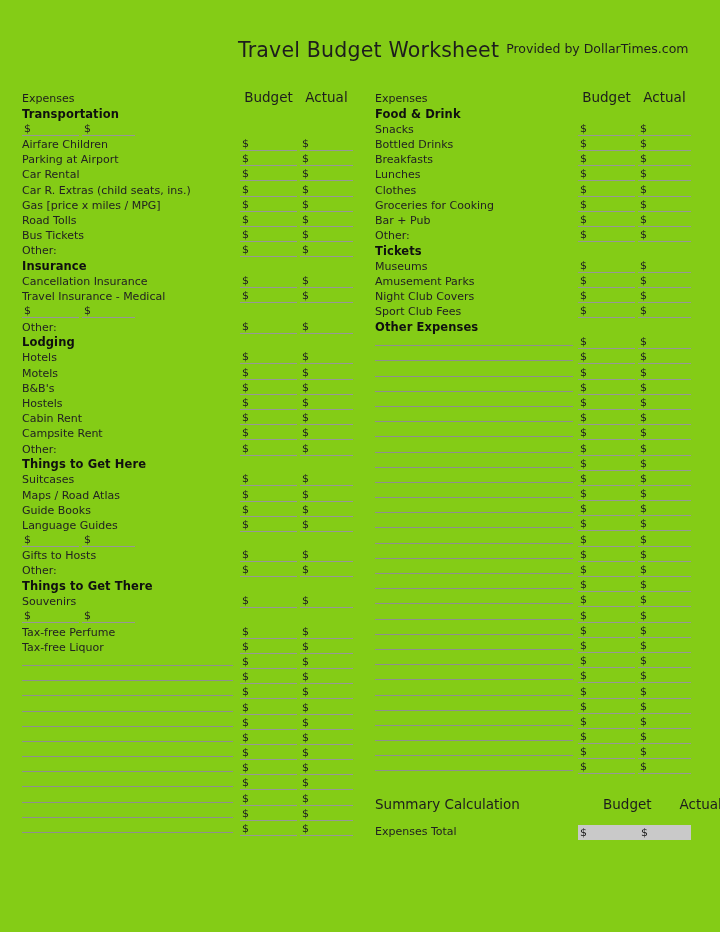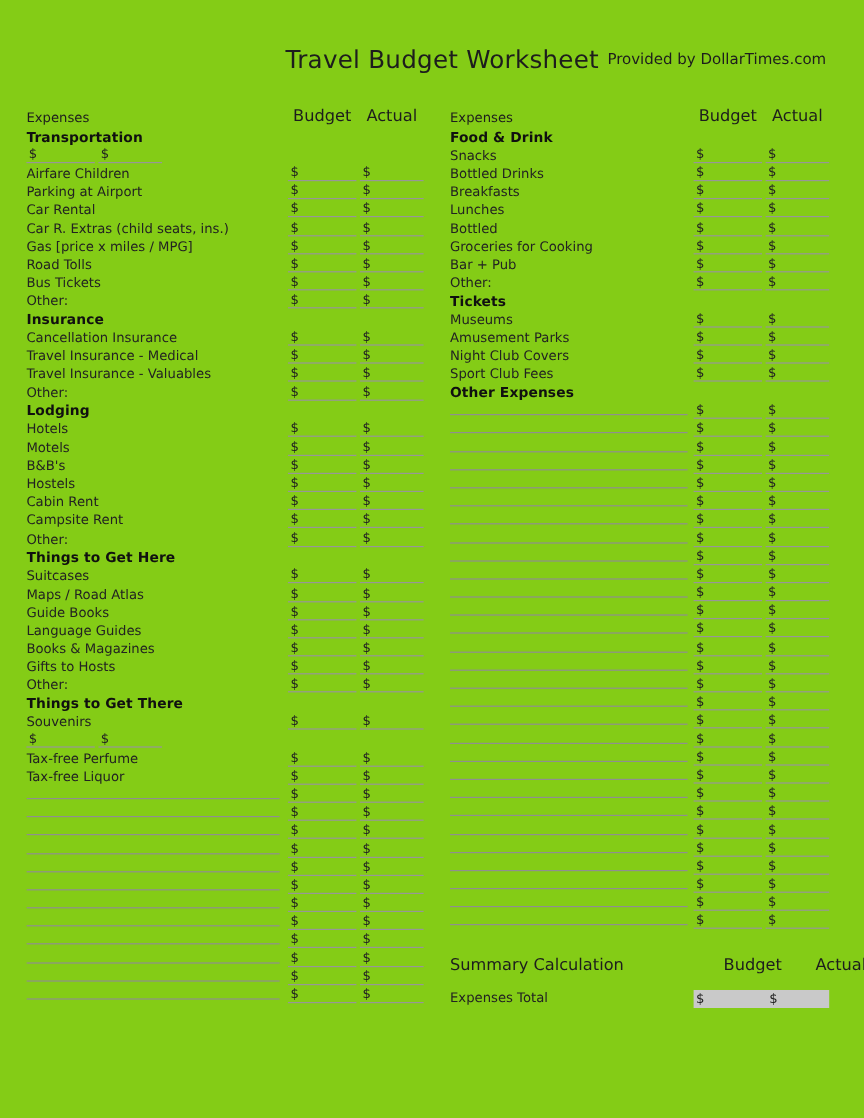--- a/index.html
+++ b/index.html
@@ -168,21 +168,20 @@
         <div class="row item-row">
           <span class="label item-label">Travel Insurance - Medical</span>
           <span class="cell cell-b">
             <span class="cur">$</span>
           </span>
           <span class="cell cell-a">
             <span class="cur">$</span>
           </span>
         </div>
         <div class="row item-row">
-          <span class="label item-label">Travel Insurance - Valuables</span>
           <span class="cell cell-b">
             <span class="cur">$</span>
           </span>
           <span class="cell cell-a">
             <span class="cur">$</span>
           </span>
         </div>
         <div class="row item-row">
           <span class="label item-label">Other:</span>
           <span class="cell cell-b">
@@ -291,21 +290,20 @@
         <div class="row item-row">
           <span class="label item-label">Language Guides</span>
           <span class="cell cell-b">
             <span class="cur">$</span>
           </span>
           <span class="cell cell-a">
             <span class="cur">$</span>
           </span>
         </div>
         <div class="row item-row">
-          <span class="label item-label">Books &amp; Magazines</span>
           <span class="cell cell-b">
             <span class="cur">$</span>
           </span>
           <span class="cell cell-a">
             <span class="cur">$</span>
           </span>
         </div>
         <div class="row item-row">
           <span class="label item-label">Gifts to Hosts</span>
           <span class="cell cell-b">
@@ -513,21 +511,21 @@
         <div class="row item-row">
           <span class="label item-label">Lunches</span>
           <span class="cell cell-b">
             <span class="cur">$</span>
           </span>
           <span class="cell cell-a">
             <span class="cur">$</span>
           </span>
         </div>
         <div class="row item-row">
-          <span class="label item-label">Bottled</span>
+          <span class="label item-label">Clothes</span>
           <span class="cell cell-b">
             <span class="cur">$</span>
           </span>
           <span class="cell cell-a">
             <span class="cur">$</span>
           </span>
         </div>
         <div class="row item-row">
           <span class="label item-label">Groceries for Cooking</span>
           <span class="cell cell-b">

